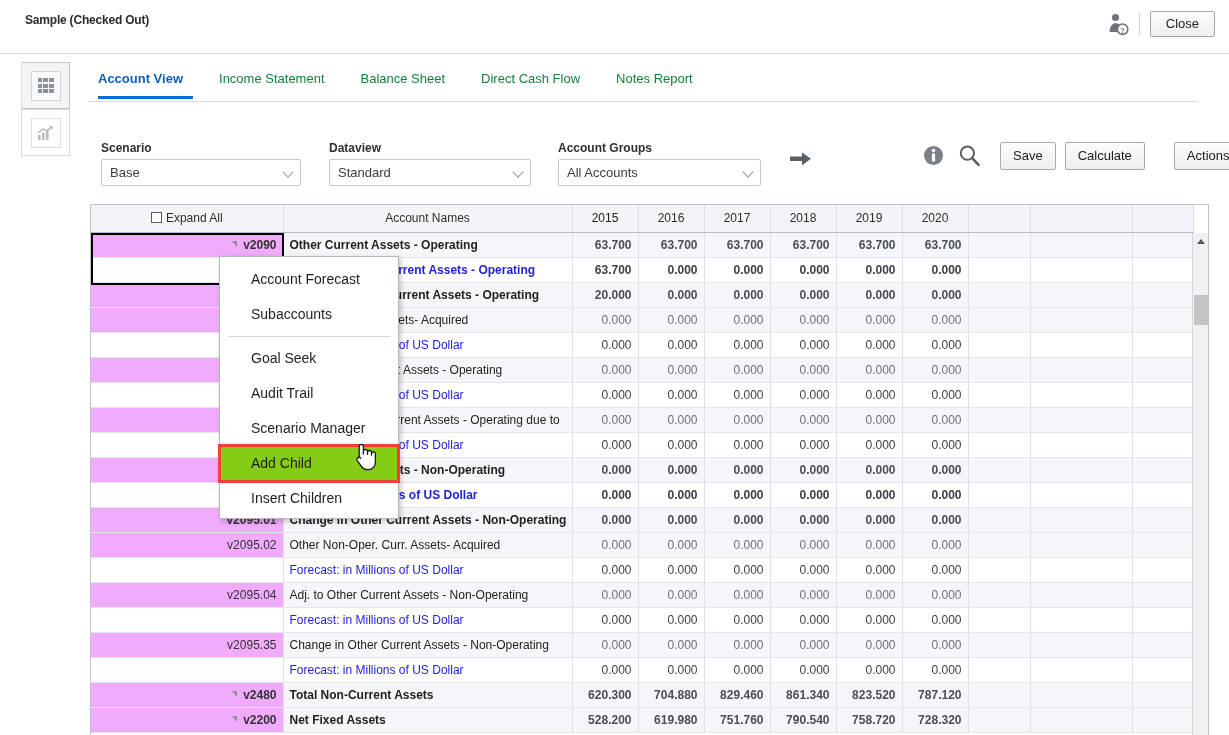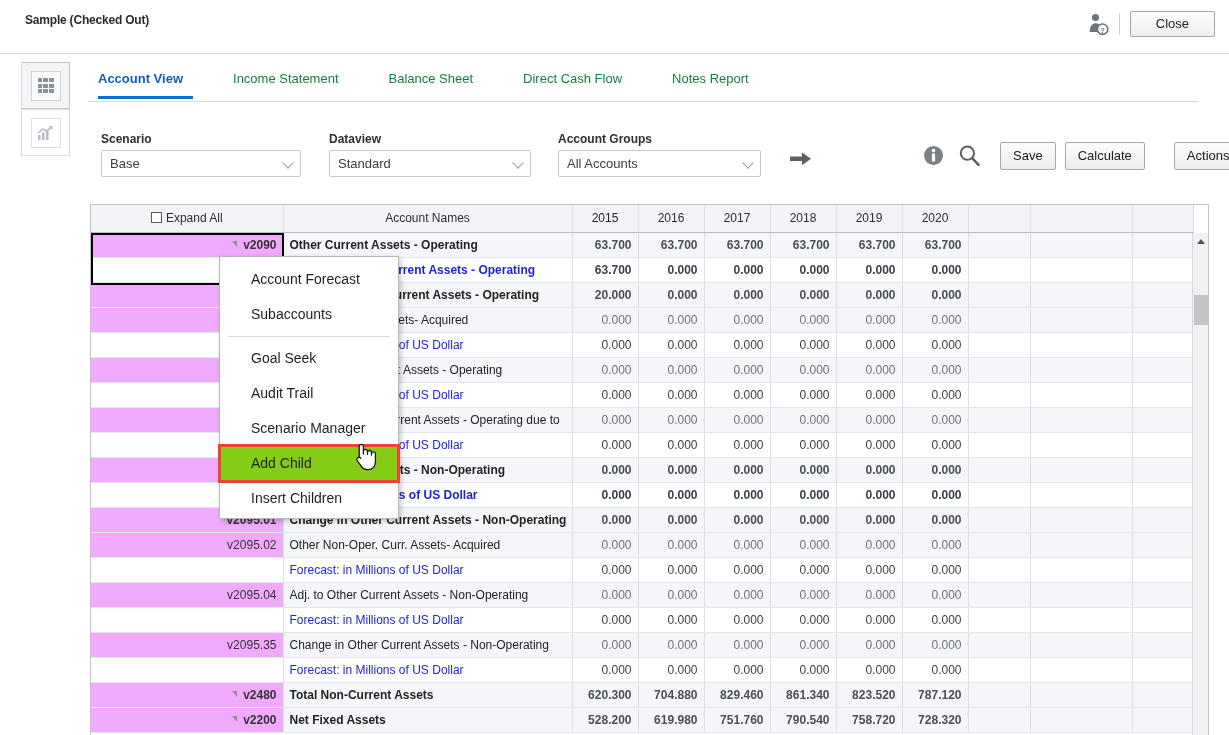--- a/index.html
+++ b/index.html
@@ -34,21 +34,21 @@
     white-space: nowrap;
   }
   .tb-right {
     position: absolute; right: 14px; top: 11px;
     display: flex; align-items: center; gap: 10px;
   }
   .help-icon { width: 22px; height: 24px; position: relative; cursor: pointer; }
   .tb-sep { width: 1px; height: 22px; background: #cfcfcf; }
   .close-btn {
     min-width: 52px; height: 26px;
-    padding: 0 25px;
+    padding: 0 15px;
     background: linear-gradient(to bottom, #fdfdfd 0%, #eeeeee 100%);
     border: 1px solid #a6a6a6; border-radius: 2px;
     font-size: 13px; color: #222; font-family: "Liberation Sans", sans-serif;
     cursor: pointer; line-height: 24px; text-align: center;
   }
 
   
   .rail {
     position: absolute; left: 21px; top: 62px;
     width: 48px; height: 95px;
@@ -71,37 +71,37 @@
   .grid-glyph { width:16px; height:15px; display:grid; grid-template-columns:repeat(3,1fr); grid-template-rows:repeat(3,1fr); gap:1.5px; }
   .grid-glyph i { background:#9aa0a6; display:block; }
   .rail-btn.sel .grid-glyph i { background:#8d9298; }
 
   
   .tabbar {
     position: absolute; left: 88px; top: 64px;
     width: 1110px; height: 38px;
     border-bottom: 1px solid #dadada;
   }
-  .tabs { display: flex; align-items: flex-start; gap: 18px; height: 38px; }
+  .tabs { display: flex; align-items: flex-start; gap: 4px; height: 38px; }
   .tab {
     padding: 4px 16px 0 16px;
     font-size: 13px; color: #15803d;
     cursor: pointer; height: 36px; line-height: 22px;
     white-space: nowrap; position: relative;
   }
   .tab:first-child { padding-left: 10px; }
   .tab.active { color: #0f5fbd; font-weight: bold; }
   .tab.active::after {
     content: ""; position: absolute; left: 10px; right: 6px; bottom: 1px;
     height: 3px; background: #0f6fd1;
   }
 
   
   .filterbar { position: absolute; left: 88px; top: 112px; width: 1120px; height: 70px; }
-  .field { position: absolute; top: 20px; }
+  .field { position: absolute; top: 29px; }
   .field-label {
     font-size: 12px; font-weight: bold; color: #2f2f2f;
     margin-bottom: 4px; white-space: nowrap;
   }
   .select-box {
     height: 27px; border: 1px solid #c9c9c9; background: #ffffff;
     border-radius: 2px; position: relative;
     display: flex; align-items: center; padding: 0 24px 0 8px;
     font-size: 13px; color: #3b3b3b; cursor: pointer;
   }

